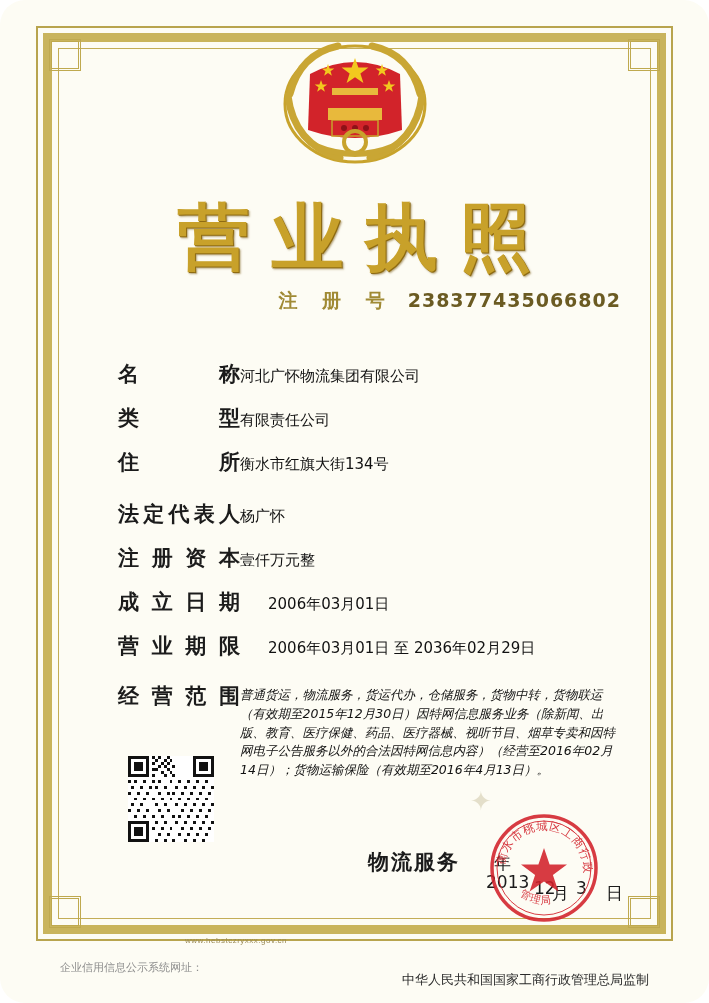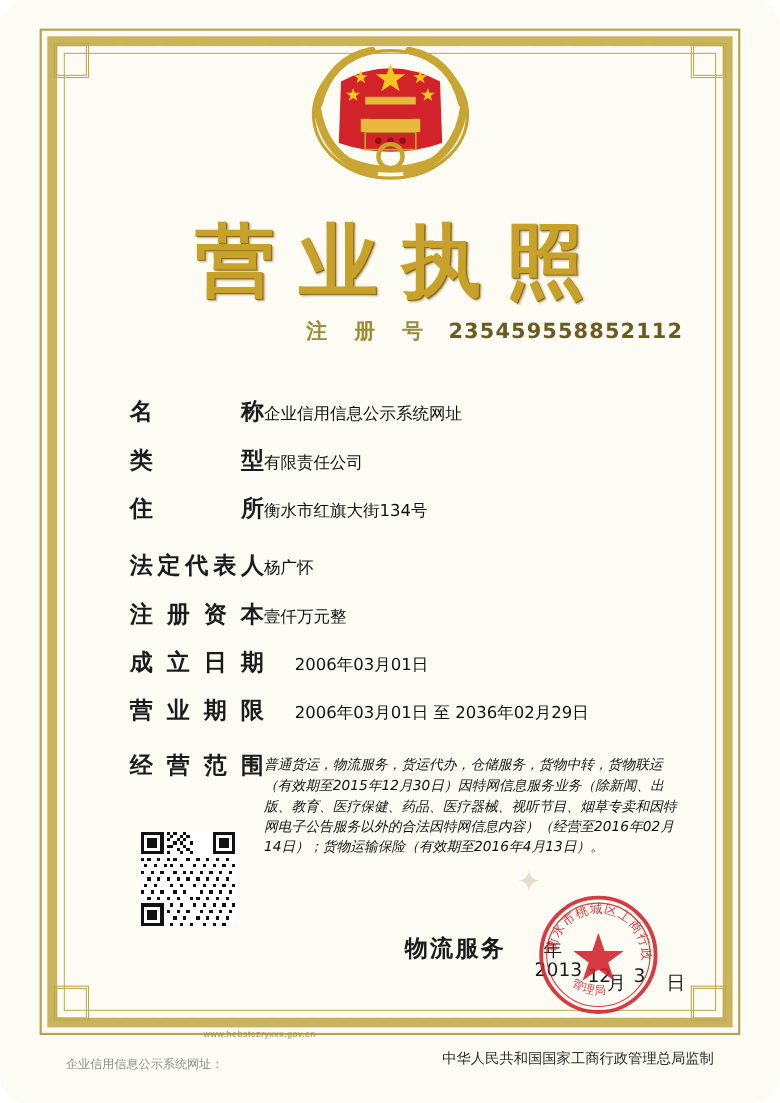--- a/index.html
+++ b/index.html
@@ -227,21 +227,21 @@
     position: absolute;
     left: 60px;
     bottom: 28px;
     font-family: "DejaVu Sans", sans-serif;
     font-size: 11px;
     color: #8d8d8d;
   }
   .footer-right {
     position: absolute;
     right: 60px;
-    bottom: 32px;
+    bottom: 14px;
     font-family: "DejaVu Sans", sans-serif;
     font-size: 13px;
     color: #2a2a2a;
   }
   .watermark {
     position: absolute;
     left: 470px;
     top: 786px;
     width: 40px;
     height: 30px;
@@ -291,31 +291,31 @@
 
       <circle cx="75" cy="108" r="11" fill="none" stroke="#c8a32c" stroke-width="4"></circle>
       <path d="M36 112 Q75 128 114 112" fill="none" stroke="#c9a634" stroke-width="6" stroke-linecap="round"></path>
     </svg>
   </div>
 
   <div class="title">营业执照</div>
 
   <div class="reg-line">
     <span class="reg-label">注 册 号</span>
-    <span class="reg-no">235459558852112</span>
+    <span class="reg-no">238377435066802</span>
   </div>
 
   <div class="fields">
 
     <div class="row">
       <div class="label">
         <span>名</span>
         <span>称</span>
       </div>
-      <div class="value">企业信用信息公示系统网址</div>
+      <div class="value">河北广怀物流集团有限公司</div>
     </div>
 
     <div class="row">
       <div class="label">
         <span>类</span>
         <span>型</span>
       </div>
       <div class="value">有限责任公司</div>
     </div>
 

